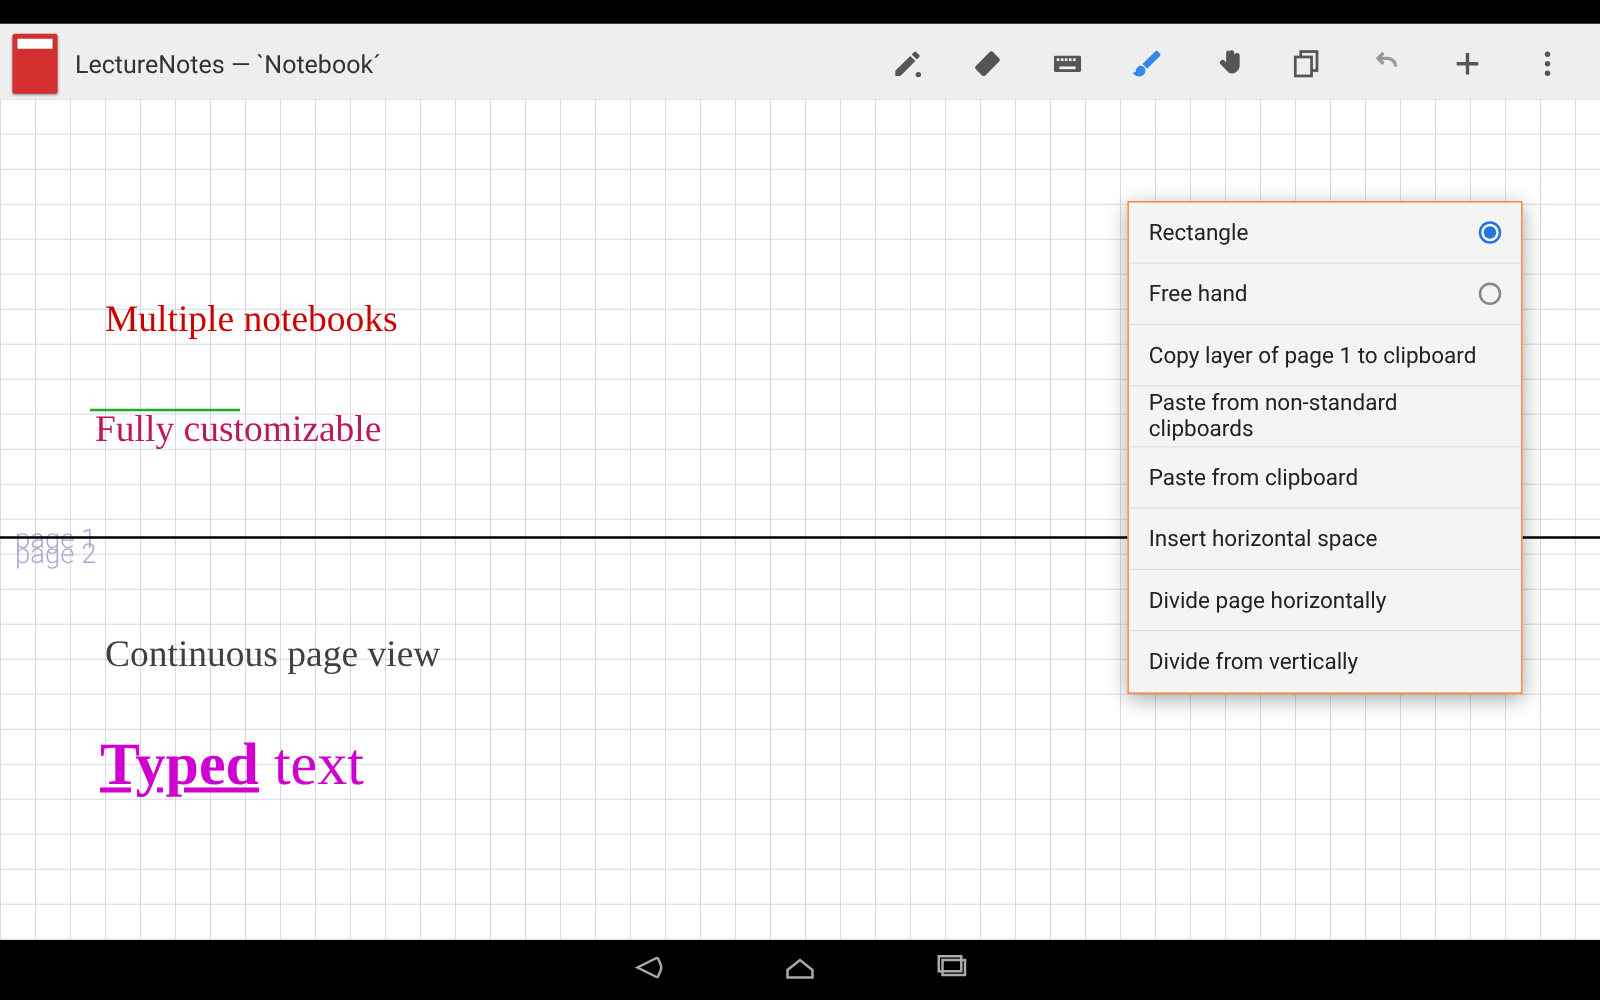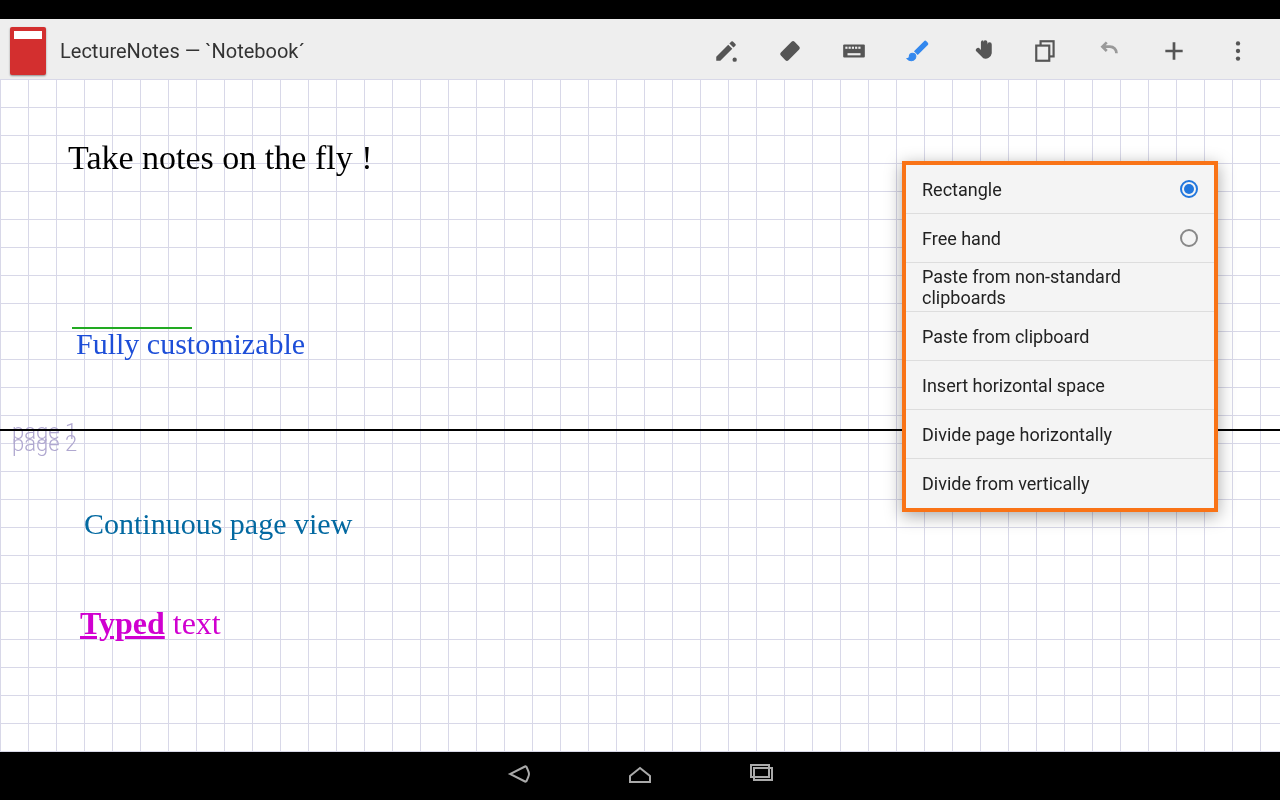--- a/index.html
+++ b/index.html
@@ -60,37 +60,37 @@
   position:absolute; left:0; right:0; top:350px;
   border-top:2px solid #000;
 }
 .page-label{
   position:absolute; font-size:22px; color:#b0a8d0;
   font-weight:300;
 }
 .hand{ position:absolute; font-family:'Comic Sans MS', 'Brush Script MT', cursive; white-space:nowrap; }
 .hand1{ top:60px; left:68px; font-size:34px; color:#000; }
 .hand2{ top:160px; left:84px; font-size:30px; color:#c00; }
-.hand3{ top:248px; left:76px; font-size:30px; color:#1d4ed8; }
+.hand3{ top:248px; left:76px; font-size:30px; color:#be185d; }
 .hand3u{ position:absolute; top:248px; left:72px; width:120px; border-top:2px solid #2a2; }
-.hand4{ top:428px; left:84px; font-size:30px; color:#0369a1; }
+.hand4{ top:428px; left:84px; font-size:30px; color:#404040; }
 .typed{
-  position:absolute; top:526px; left:80px;
+  position:absolute; top:505px; left:80px;
   font-family:Georgia, serif;
-  font-size:32px; color:#d000d0;
+  font-size:48px; color:#d000d0;
 }
 .typed .bu{ font-weight:bold; text-decoration:underline; }
 
 .menu{
   position:absolute;
   top:82px; right:62px;
   width:316px;
   background:#f4f4f4;
   box-shadow:0 4px 16px rgba(0,0,0,.35);
-  border:4px solid #f97316;
+  border:1px solid #f97316;
   z-index:10;
 }
 .menu-item{
   height:49px;
   border-bottom:1px solid #ddd;
   display:flex; align-items:center;
   padding:0 16px;
   font-size:18px; color:#222;
   cursor:pointer;
 }
@@ -171,38 +171,41 @@
         <circle cx="12" cy="19" r="2" fill="#555"></circle>
       </svg>
   </div>
 </div>
 
 <div class="canvas">
   <div class="grid"></div>
   <div class="page-label" style="top:316px; left:12px;margin-top:24px;">page 1</div>
   <div class="divider"></div>
   <div class="page-label" style="top:352px; left:12px;">page 2</div>
-  <div class="hand hand1">Take notes on the fly !</div>
+  <div class="hand hand2">Multiple notebooks</div>
   <div class="hand3u"></div>
   <div class="hand hand3">Fully customizable</div>
   <div class="hand hand4">Continuous page view</div>
   <div class="typed">
     <span class="bu">Typed</span><span> text</span>
   </div>
 
   <div class="menu" id="menu-container">
       <div class="menu-item">
         <span>Rectangle</span>
         <span class="menu-radio checked"></span>
       </div>
       <div class="menu-item">
         <span>Free hand</span>
         <span class="menu-radio"></span>
       </div>
       <div class="menu-item">
+        <span>Copy layer of page 1 to clipboard</span>
+      </div>
+      <div class="menu-item">
         <span>Paste from non-standard clipboards</span>
       </div>
       <div class="menu-item">
         <span>Paste from clipboard</span>
       </div>
       <div class="menu-item">
         <span>Insert horizontal space</span>
       </div>
       <div class="menu-item">
         <span>Divide page horizontally</span>

